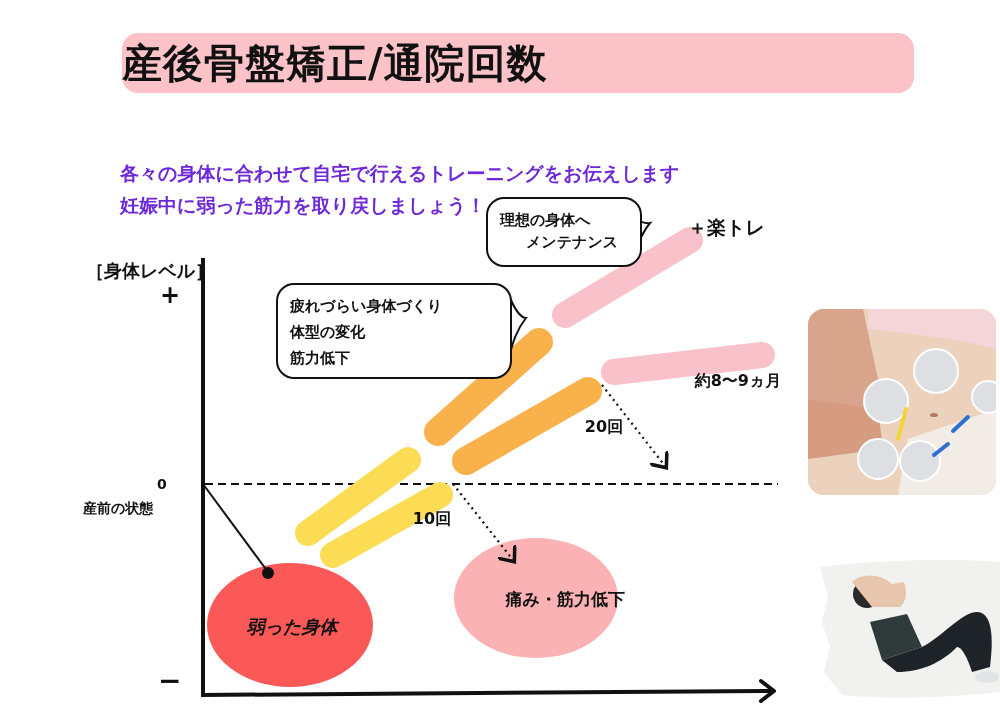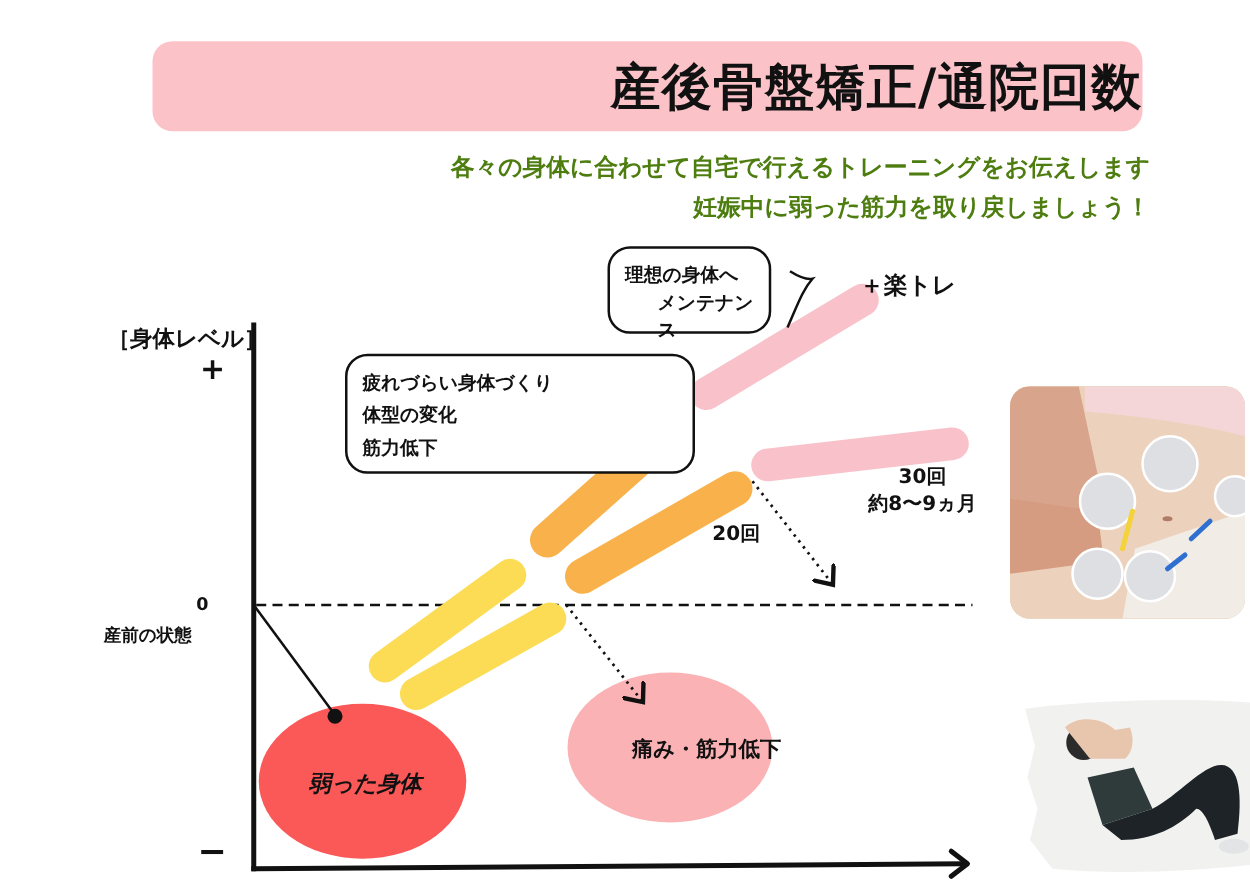--- a/index.html
+++ b/index.html
@@ -4,28 +4,28 @@
 <style>
   html, body { margin: 0; padding: 0; }
   body {
     width: 1000px; height: 713px; position: relative; overflow: hidden;
     background: #ffffff;
     font-family: "DejaVu Sans", "Liberation Sans", sans-serif;
     color: #111;
   }
   .abs { position: absolute; }
   .title-bar {
-    left: 122px; top: 33px; width: 792px; height: 72px;
+    left: 122px; top: 33px; width: 792px; height: 60px;
     background: #fbc3c8; border-radius: 16px;
-    display: flex; align-items: center; justify-content: flex-end;
+    display: flex; align-items: center; justify-content: flex-start;
   }
   .title-text { font-size: 40px; font-weight: bold; letter-spacing: 1px; color: #111; }
   .subtitle {
-    left: 120px; width: 800px; text-align: right;
-    font-weight: bold; font-size: 19px; color: #4d7c0f;
+    left: 120px; width: 800px; text-align: left;
+    font-weight: bold; font-size: 19px; color: #6d28d9; margin-top: 40px;
   }
   .axis-label { font-weight: bold; font-size: 14px; color: #111; }
   .bold { font-weight: bold; }
   .bubble {
     background: #fff; border: 2px solid #111; border-radius: 18px;
     font-weight: bold; color: #111; box-sizing: border-box;
   }
   .stage-label { font-weight: bold; font-size: 16px; text-align: center; line-height: 22px; color: #111; }
   .photo {
     border-radius: 16px; overflow: hidden;
@@ -77,39 +77,39 @@
   <path d="M511,300 C516,312 522,318 526,318 C518,328 512,340 506,372" fill="none" stroke="#111" stroke-width="2"></path>
   <path d="M632,217 C640,222 645,224 650,223 C642,232 638,244 630,262" fill="none" stroke="#111" stroke-width="2"></path>
 </svg>
 
 <div class="abs axis-label" style="left:86px; top:259px; font-size:18px;">［身体レベル］</div>
 <div class="abs bold" style="left:160px; top:281px; font-size:24px;">+</div>
 <div class="abs bold" style="left:157px; top:476px; font-size:14px;">0</div>
 <div class="abs axis-label" style="left:83px; top:500px; font-size:14px;">産前の状態</div>
 <div class="abs bold" style="left:158px; top:664px; font-size:28px;">−</div>
 
-<div class="abs bubble" style="left:486px; top:197px; width:131px; height:70px; padding:10px 10px 0 12px; font-size:15px; line-height:22px;">
+<div class="abs bubble" style="left:486px; top:197px; width:156px; height:70px; padding:10px 10px 0 12px; font-size:15px; line-height:22px;">
   <div>理想の身体へ</div>
   <div style="padding-left:26px;">メンテナンス</div>
 </div>
 <div class="abs bold" style="left:688px; top:215px; font-size:19px;">＋楽トレ</div>
 
-<div class="abs bubble" style="left:276px; top:283px; width:280px; height:96px; padding:8px 0 0 12px; font-size:15px; line-height:26px;">
+<div class="abs bubble" style="left:276px; top:283px; width:236px; height:96px; padding:8px 0 0 12px; font-size:15px; line-height:26px;">
   <div>疲れづらい身体づくり</div>
   <div>体型の変化</div>
   <div>筋力低下</div>
 </div>
 
 <div class="abs stage-label" style="left:362px; top:508px; width:140px;">
+  <div>10回</div>
 </div>
-<div class="abs stage-label" style="left:519px; top:416px; width:140px;">
+<div class="abs stage-label" style="left:534px; top:416px; width:140px;">
   <div>20回</div>
 </div>
 <div class="abs stage-label" style="left:668px; top:370px; width:140px;">
-  <div>30回</div>
   <div>約8〜9ヵ月</div>
 </div>
 
 <div class="abs bold" style="left:222px; top:615px; width:140px; text-align:center; font-size:18px;font-style:italic;">弱った身体</div>
 <div class="abs bold" style="left:455px; top:588px; width:170px; text-align:right; font-size:17px;">痛み・筋力低下</div>
 
 <div class="abs photo" style="left:808px; top:309px; width:188px; height:186px; background:#e8c8ac;">
   <svg width="188" height="186">
     <rect width="188" height="186" fill="#ecd2bd"></rect>
     <path d="M60,0 L188,0 L188,40 C150,30 110,25 60,20 Z" fill="#f4d6d8"></path>

